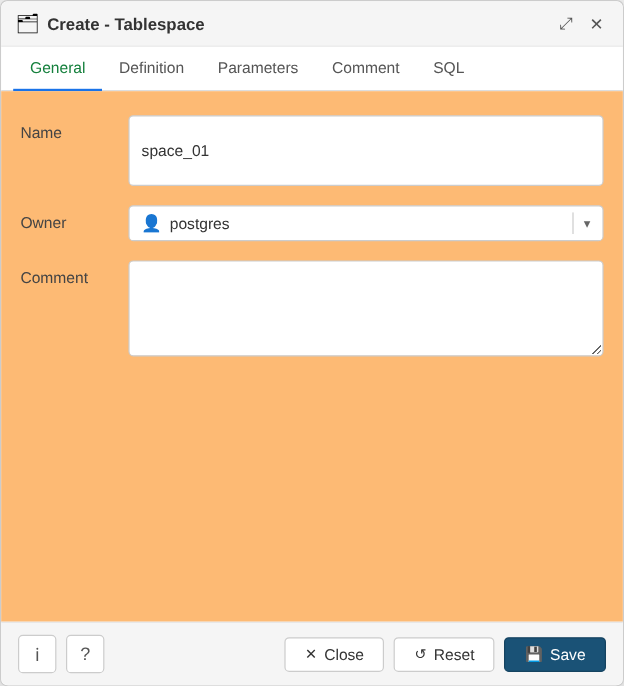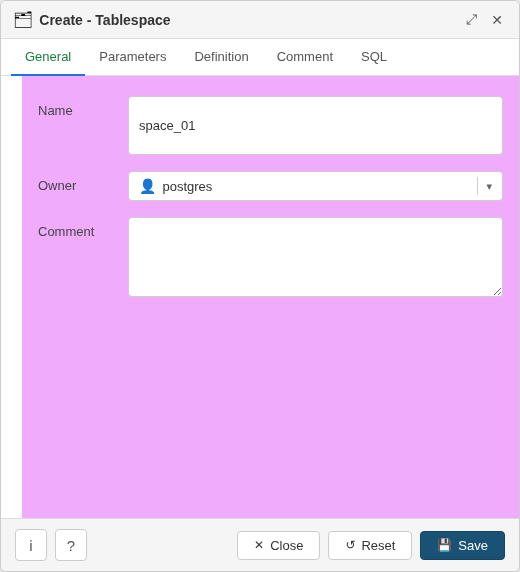--- a/index.html
+++ b/index.html
@@ -73,22 +73,21 @@
       margin-bottom: -1px;
     }
     .tab.active {
       color: #15803d;
       border-bottom: 2px solid #1a73e8;
       font-weight: 500;
     }
     .content {
       flex: 1;
       padding: 20px 16px;
-      background: #f0abfc;
-      margin-left: 21px;
+      background: #fdba74;
     }
     .form-row {
       display: flex;
       align-items: flex-start;
       margin-bottom: 16px;
     }
     .form-label {
       width: 90px;
       padding-top: 7px;
       font-size: 13px;
@@ -218,22 +217,22 @@
       <span class="title-text">Create - Tablespace</span>
     </div>
     <div class="title-controls">
       <button class="title-btn">⤢</button>
       <button class="title-btn">✕</button>
     </div>
   </div>
 
   <div class="tabs">
     <div class="tab active">General</div>
+    <div class="tab">Definition</div>
     <div class="tab">Parameters</div>
-    <div class="tab">Definition</div>
     <div class="tab">Comment</div>
     <div class="tab">SQL</div>
   </div>
 
   <div class="content">
 
     <div class="form-row">
       <label class="form-label">Name</label>
       <input class="form-input" type="text" value="space_01" style="">
     </div>

